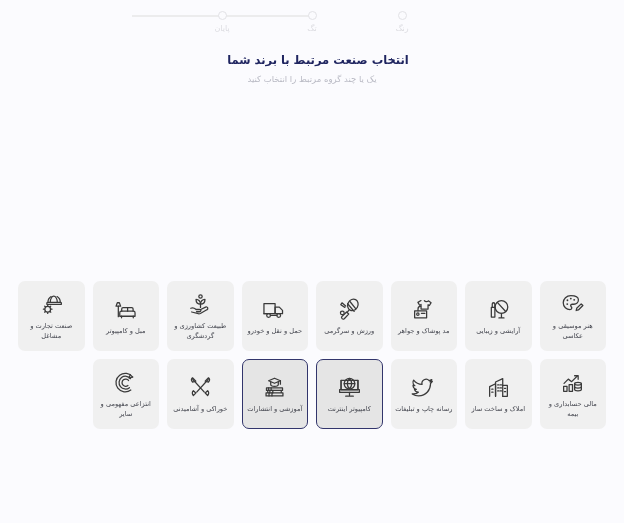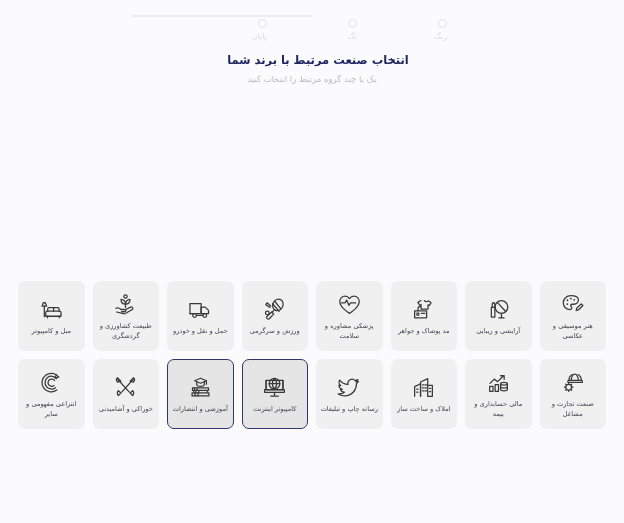--- a/index.html
+++ b/index.html
@@ -36,21 +36,22 @@
     display: flex;
     flex-direction: row;
     align-items: flex-start;
   }
 
   .step {
     position: relative;
     flex: 1 1 0;
     display: flex;
     flex-direction: column;
-    padding-top: 19px;
+    align-items: center;
+    padding-top: 11px;
   }
 
   .step-line {
     position: absolute;
     top: 15px;
     height: 2px;
     right: 50%;
     left: -50%;
     background: #ececed;
     z-index: 0;
@@ -220,29 +221,20 @@
           <path fill="none" stroke="#3a3a3a" stroke-width="1.5" stroke-linecap="round" stroke-linejoin="round" d="M9.5 17.5v-2.2c0-1.6 1.3-2.9 2.9-2.9h.2"></path>
           <circle fill="none" stroke="#3a3a3a" stroke-width="1.5" stroke-linecap="round" stroke-linejoin="round" cx="9.3" cy="21.5" r="1.4"></circle>
           <path fill="none" stroke="#3a3a3a" stroke-width="1.5" stroke-linecap="round" stroke-linejoin="round" d="M13.5 20.5h4.2"></path>
         </svg>
       </div>
       <div class="card-label">مد پوشاک و جواهر</div>
     </div>
     <div class="card">
       <div class="card-icon">
         <svg viewBox="0 0 32 32">
-          <path fill="none" stroke="#3a3a3a" stroke-width="1.5" stroke-linecap="round" stroke-linejoin="round" d="M16 26.5S4.5 19.4 4.5 12.3c0-3.5 2.8-6.3 6.2-6.3 2.2 0 4.1 1.2 5.3 3 1.2-1.8 3.1-3 5.3-3 3.4 0 6.2 2.8 6.2 6.3 0 7.1-11.5 14.2-11.5 14.2z"></path>
-          <path fill="none" stroke="#3a3a3a" stroke-width="1.5" stroke-linecap="round" stroke-linejoin="round" d="M6.5 14h4.3l1.8-3.4 2.6 6.4 2-3h6.2"></path>
-        </svg>
-      </div>
-      <div class="card-label">پزشکی مشاوره و سلامت</div>
-    </div>
-    <div class="card">
-      <div class="card-icon">
-        <svg viewBox="0 0 32 32">
           <ellipse fill="none" stroke="#3a3a3a" stroke-width="1.5" stroke-linecap="round" stroke-linejoin="round" cx="20" cy="10.5" rx="6" ry="7" transform="rotate(28 20 10.5)"></ellipse>
           <path fill="none" stroke="#3a3a3a" stroke-width="1.5" stroke-linecap="round" stroke-linejoin="round" d="M15.8 16.1l-2.6 3.3M16.5 6.5l6.8 8.5M13.8 9.2l7.7 9.1"></path>
           <path fill="none" stroke="#3a3a3a" stroke-width="1.5" stroke-linecap="round" stroke-linejoin="round" d="M12.6 19l-5.6 5.2a2 2 0 002.8 2.8l5.2-5.6z"></path>
           <path fill="none" stroke="#3a3a3a" stroke-width="1.5" stroke-linecap="round" stroke-linejoin="round" d="M10.5 13.5l-4.8-3.2 1.4-2.2 4.4 3.8"></path>
           <circle fill="none" stroke="#3a3a3a" stroke-width="1.5" stroke-linecap="round" stroke-linejoin="round" cx="7.5" cy="20" r="2.2"></circle>
         </svg>
       </div>
       <div class="card-label">ورزش و سرگرمی</div>
     </div>
     <div class="card">

